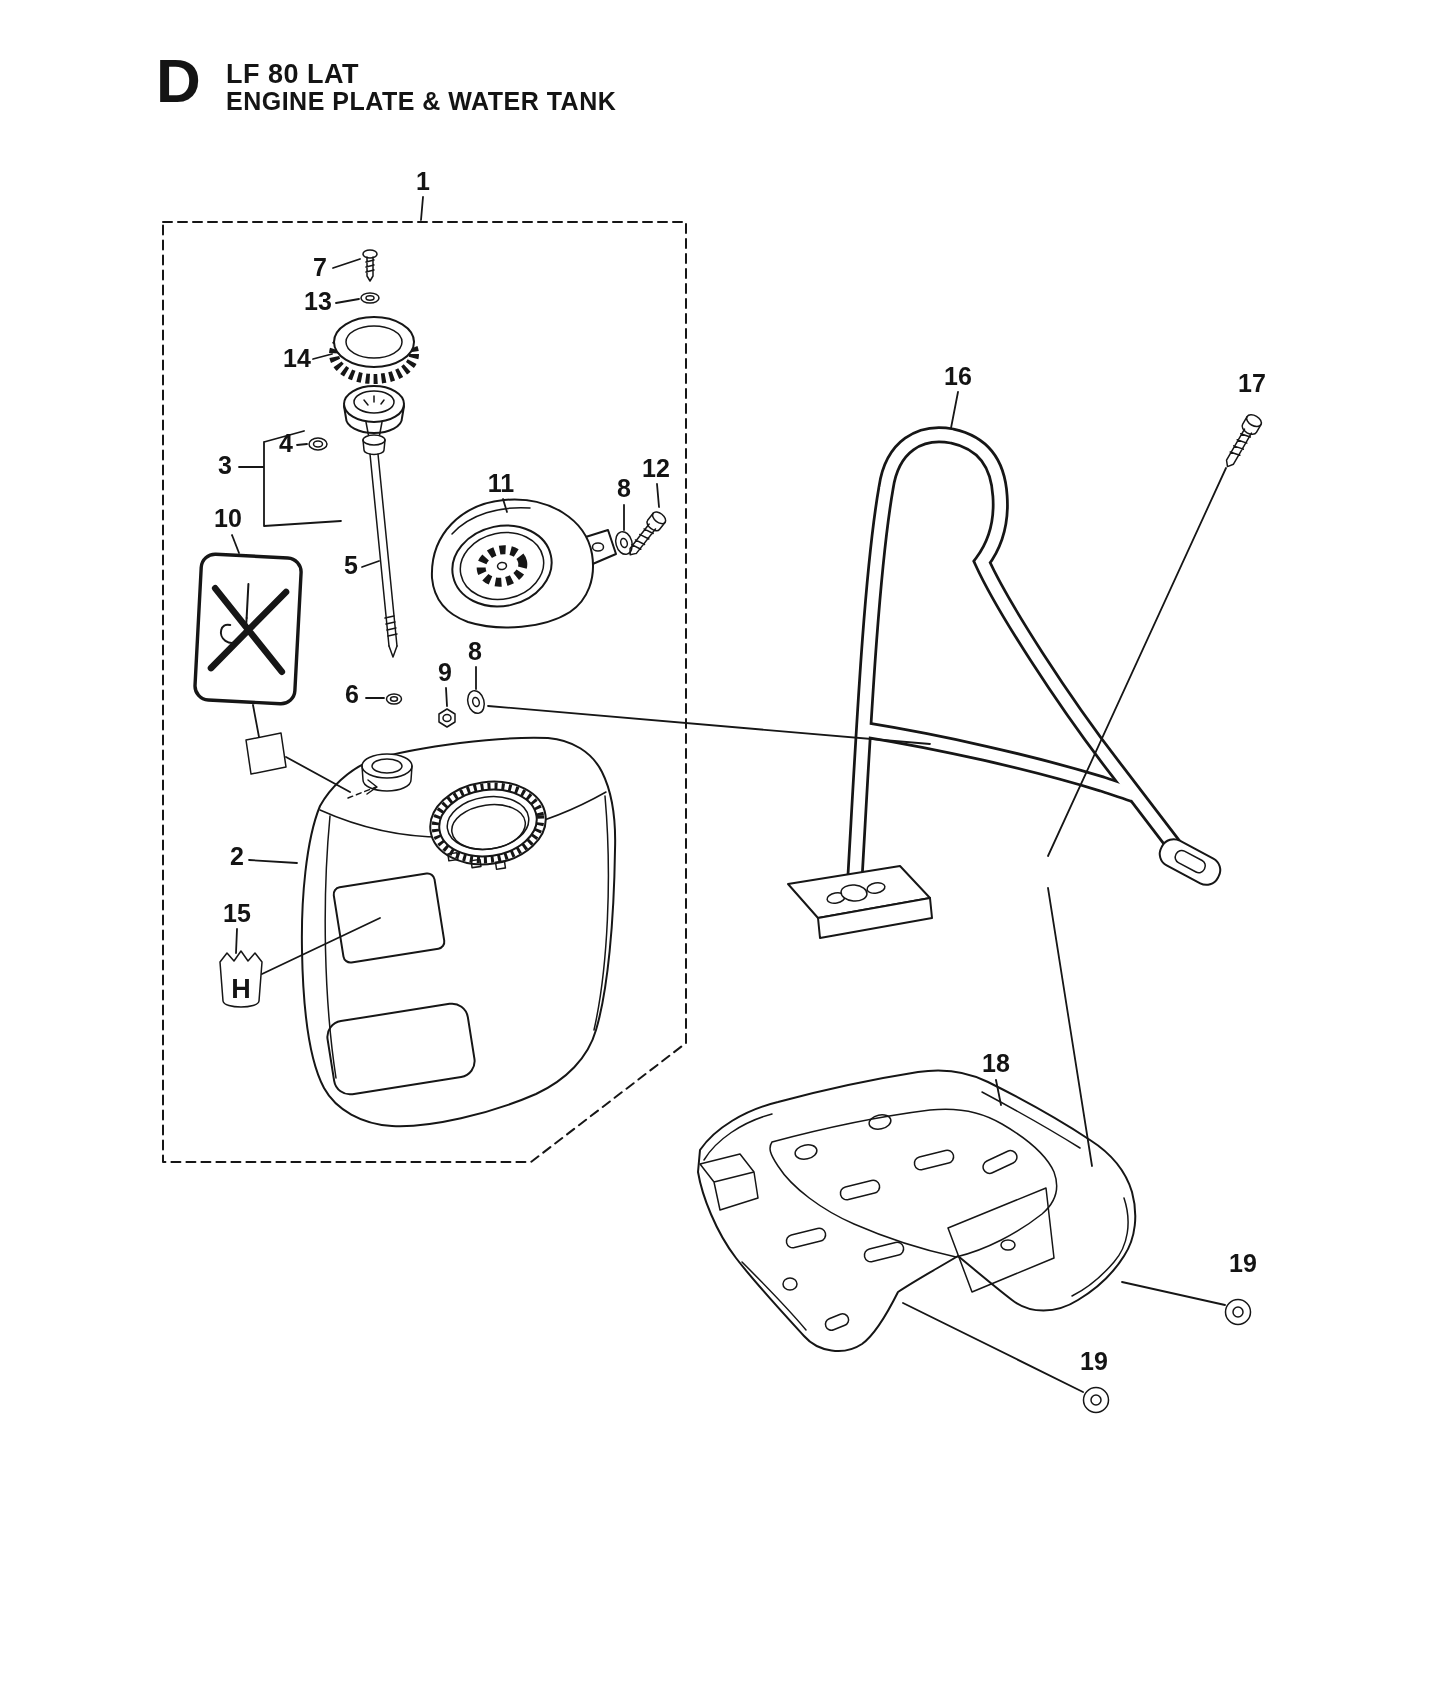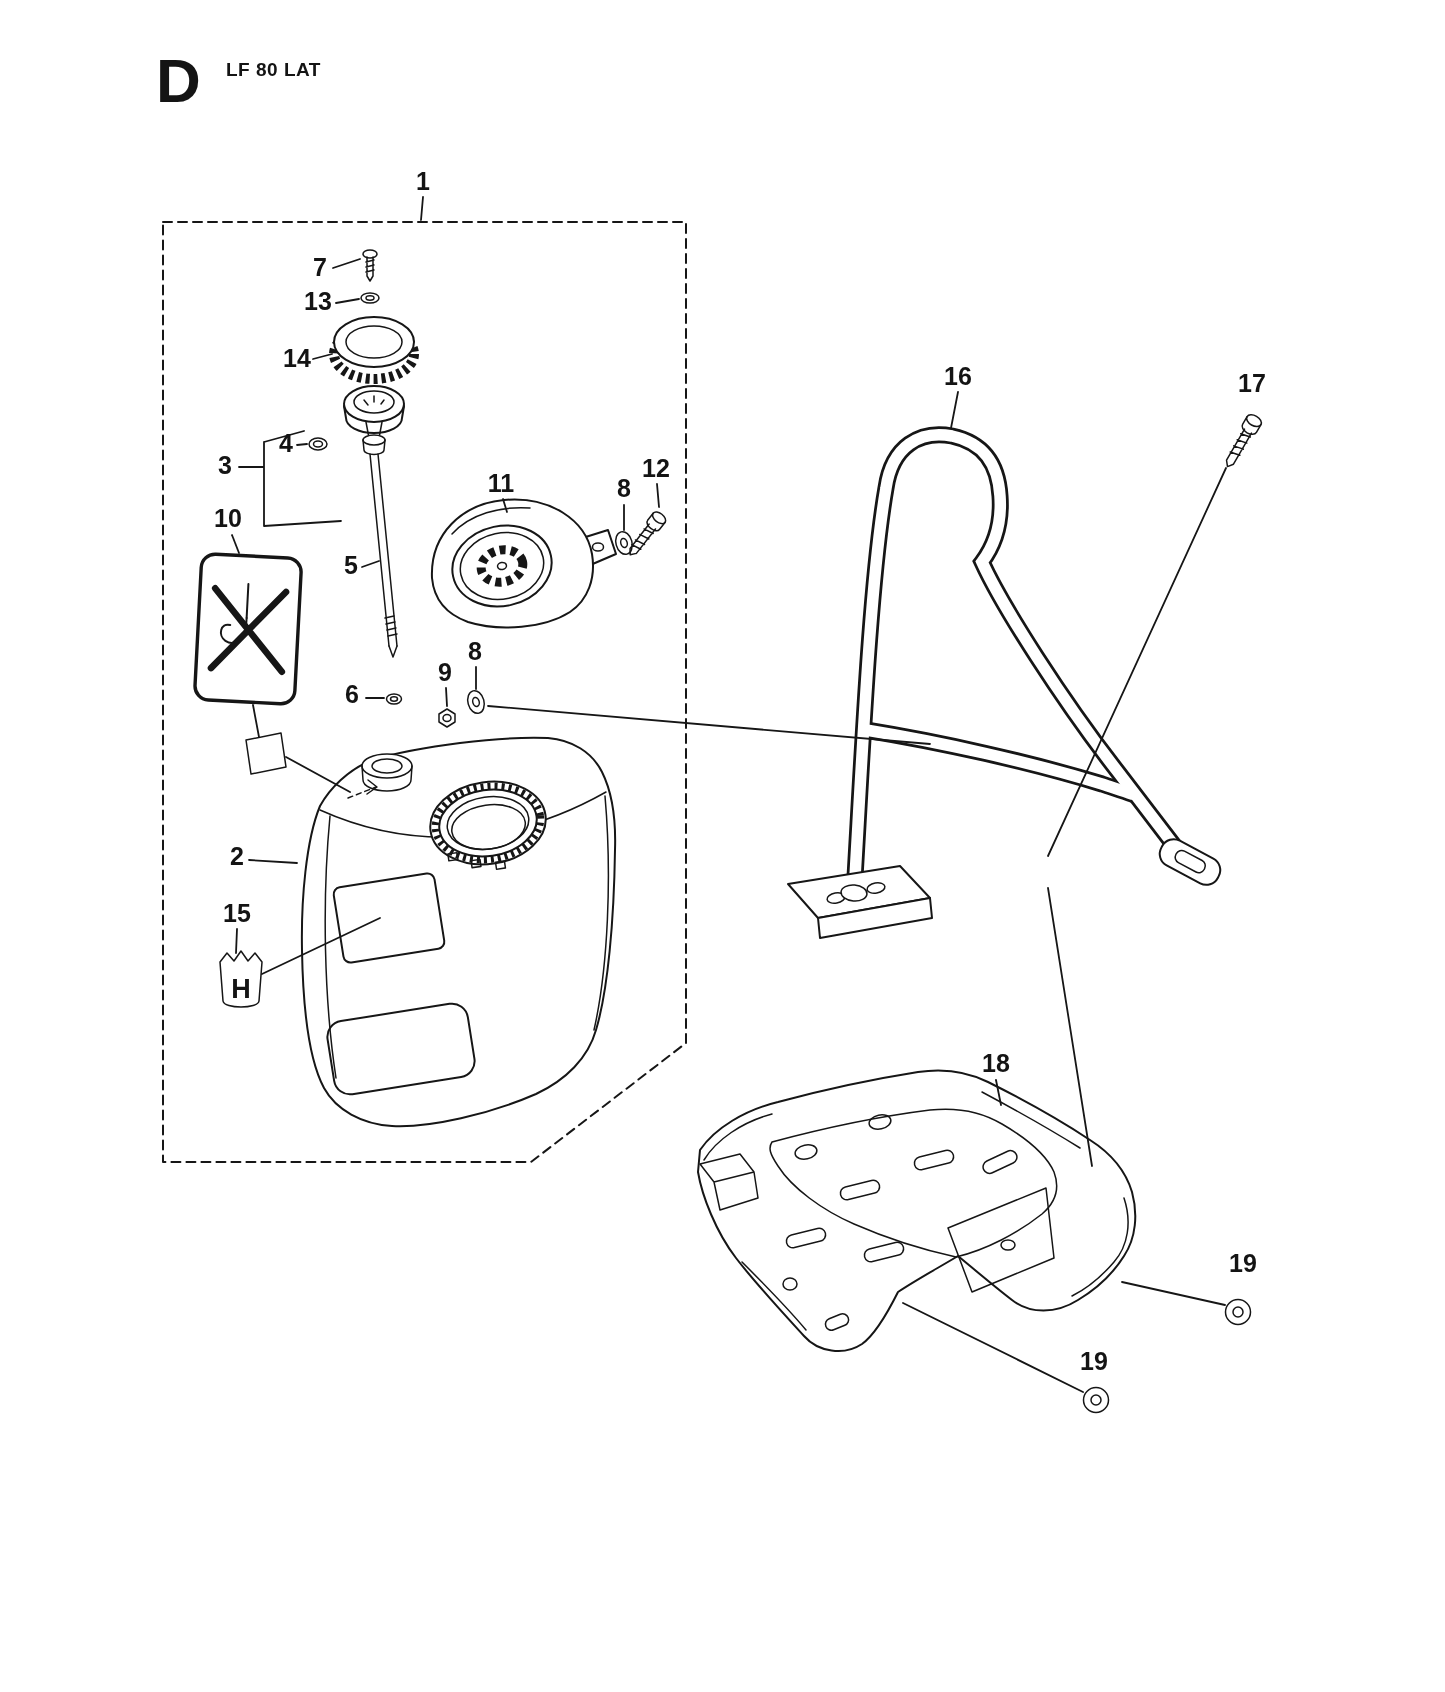--- a/index.html
+++ b/index.html
@@ -1,40 +1,41 @@
 <!DOCTYPE html>
 <html><head>
 <meta charset="utf-8">
 <style>
   html,body { margin:0; padding:0; background:#ffffff; }
   .page {
     position:relative; width:1445px; height:1692px; background:#ffffff;
     font-family:"Liberation Sans", sans-serif; color:#141414; overflow:hidden;
   }
   .hdr-letter { position:absolute; left:156px; top:50px; font-size:62px; font-weight:bold; line-height:1; }
-  .hdr-model  { position:absolute; left:226px; top:60px; font-size:19px; font-weight:bold; line-height:1.1; letter-spacing:.5px; }
+  .hdr-model  { position:absolute; left:226px; top:60px; font-size:27px; font-weight:bold; line-height:1.1; letter-spacing:.5px; }
   .hdr-sub    { position:absolute; left:226px; top:88px; font-size:25px; font-weight:bold; line-height:1.1; letter-spacing:.5px; }
   svg { position:absolute; left:0; top:0; }
   .ln   { stroke:#161616; fill:none; stroke-width:2; stroke-linecap:round; stroke-linejoin:round; }
   .lnf  { stroke:#161616; fill:#ffffff; stroke-width:2; stroke-linejoin:round; }
   .thin { stroke-width:1.5; }
   .thick{ stroke-width:3.4; }
   .leader { stroke:#161616; stroke-width:1.8; fill:none; stroke-linecap:round; }
   .tube-out { stroke:#161616; stroke-width:17; fill:none; stroke-linecap:round; }
   .tube-in  { stroke:#ffffff; stroke-width:11.5; fill:none; stroke-linecap:round; }
   .callout { font-family:"Liberation Sans", sans-serif; font-size:25px; font-weight:bold; fill:#141414; }
   .logoH   { font-family:"Liberation Sans", sans-serif; font-size:27px; font-weight:bold; fill:#141414; }
 </style>
 </head>
 <body>
 
 <div class="page">
 
   <div class="hdr-letter">D</div>
   <div class="hdr-model">LF 80 LAT</div>
+  <div class="hdr-sub">ENGINE PLATE &amp; WATER TANK</div>
 
   <svg width="1445" height="1692" viewBox="0 0 1445 1692" xmlns="http://www.w3.org/2000/svg">
 
     <path class="ln" stroke-dasharray="9 6" d="M 163 222 H 686 V 1043 L 531 1162 H 163 Z"></path>
 
     <g>
       <ellipse class="lnf thin" cx="370" cy="254" rx="7" ry="4"></ellipse>
       <path class="ln thin" d="M 367 257 L 367 276 M 373 257 L 373 276 M 366 262 L 374 260 M 366 267 L 374 265 M 366 272 L 374 270 M 367 276 L 370 281 L 373 276"></path>
     </g>
 

